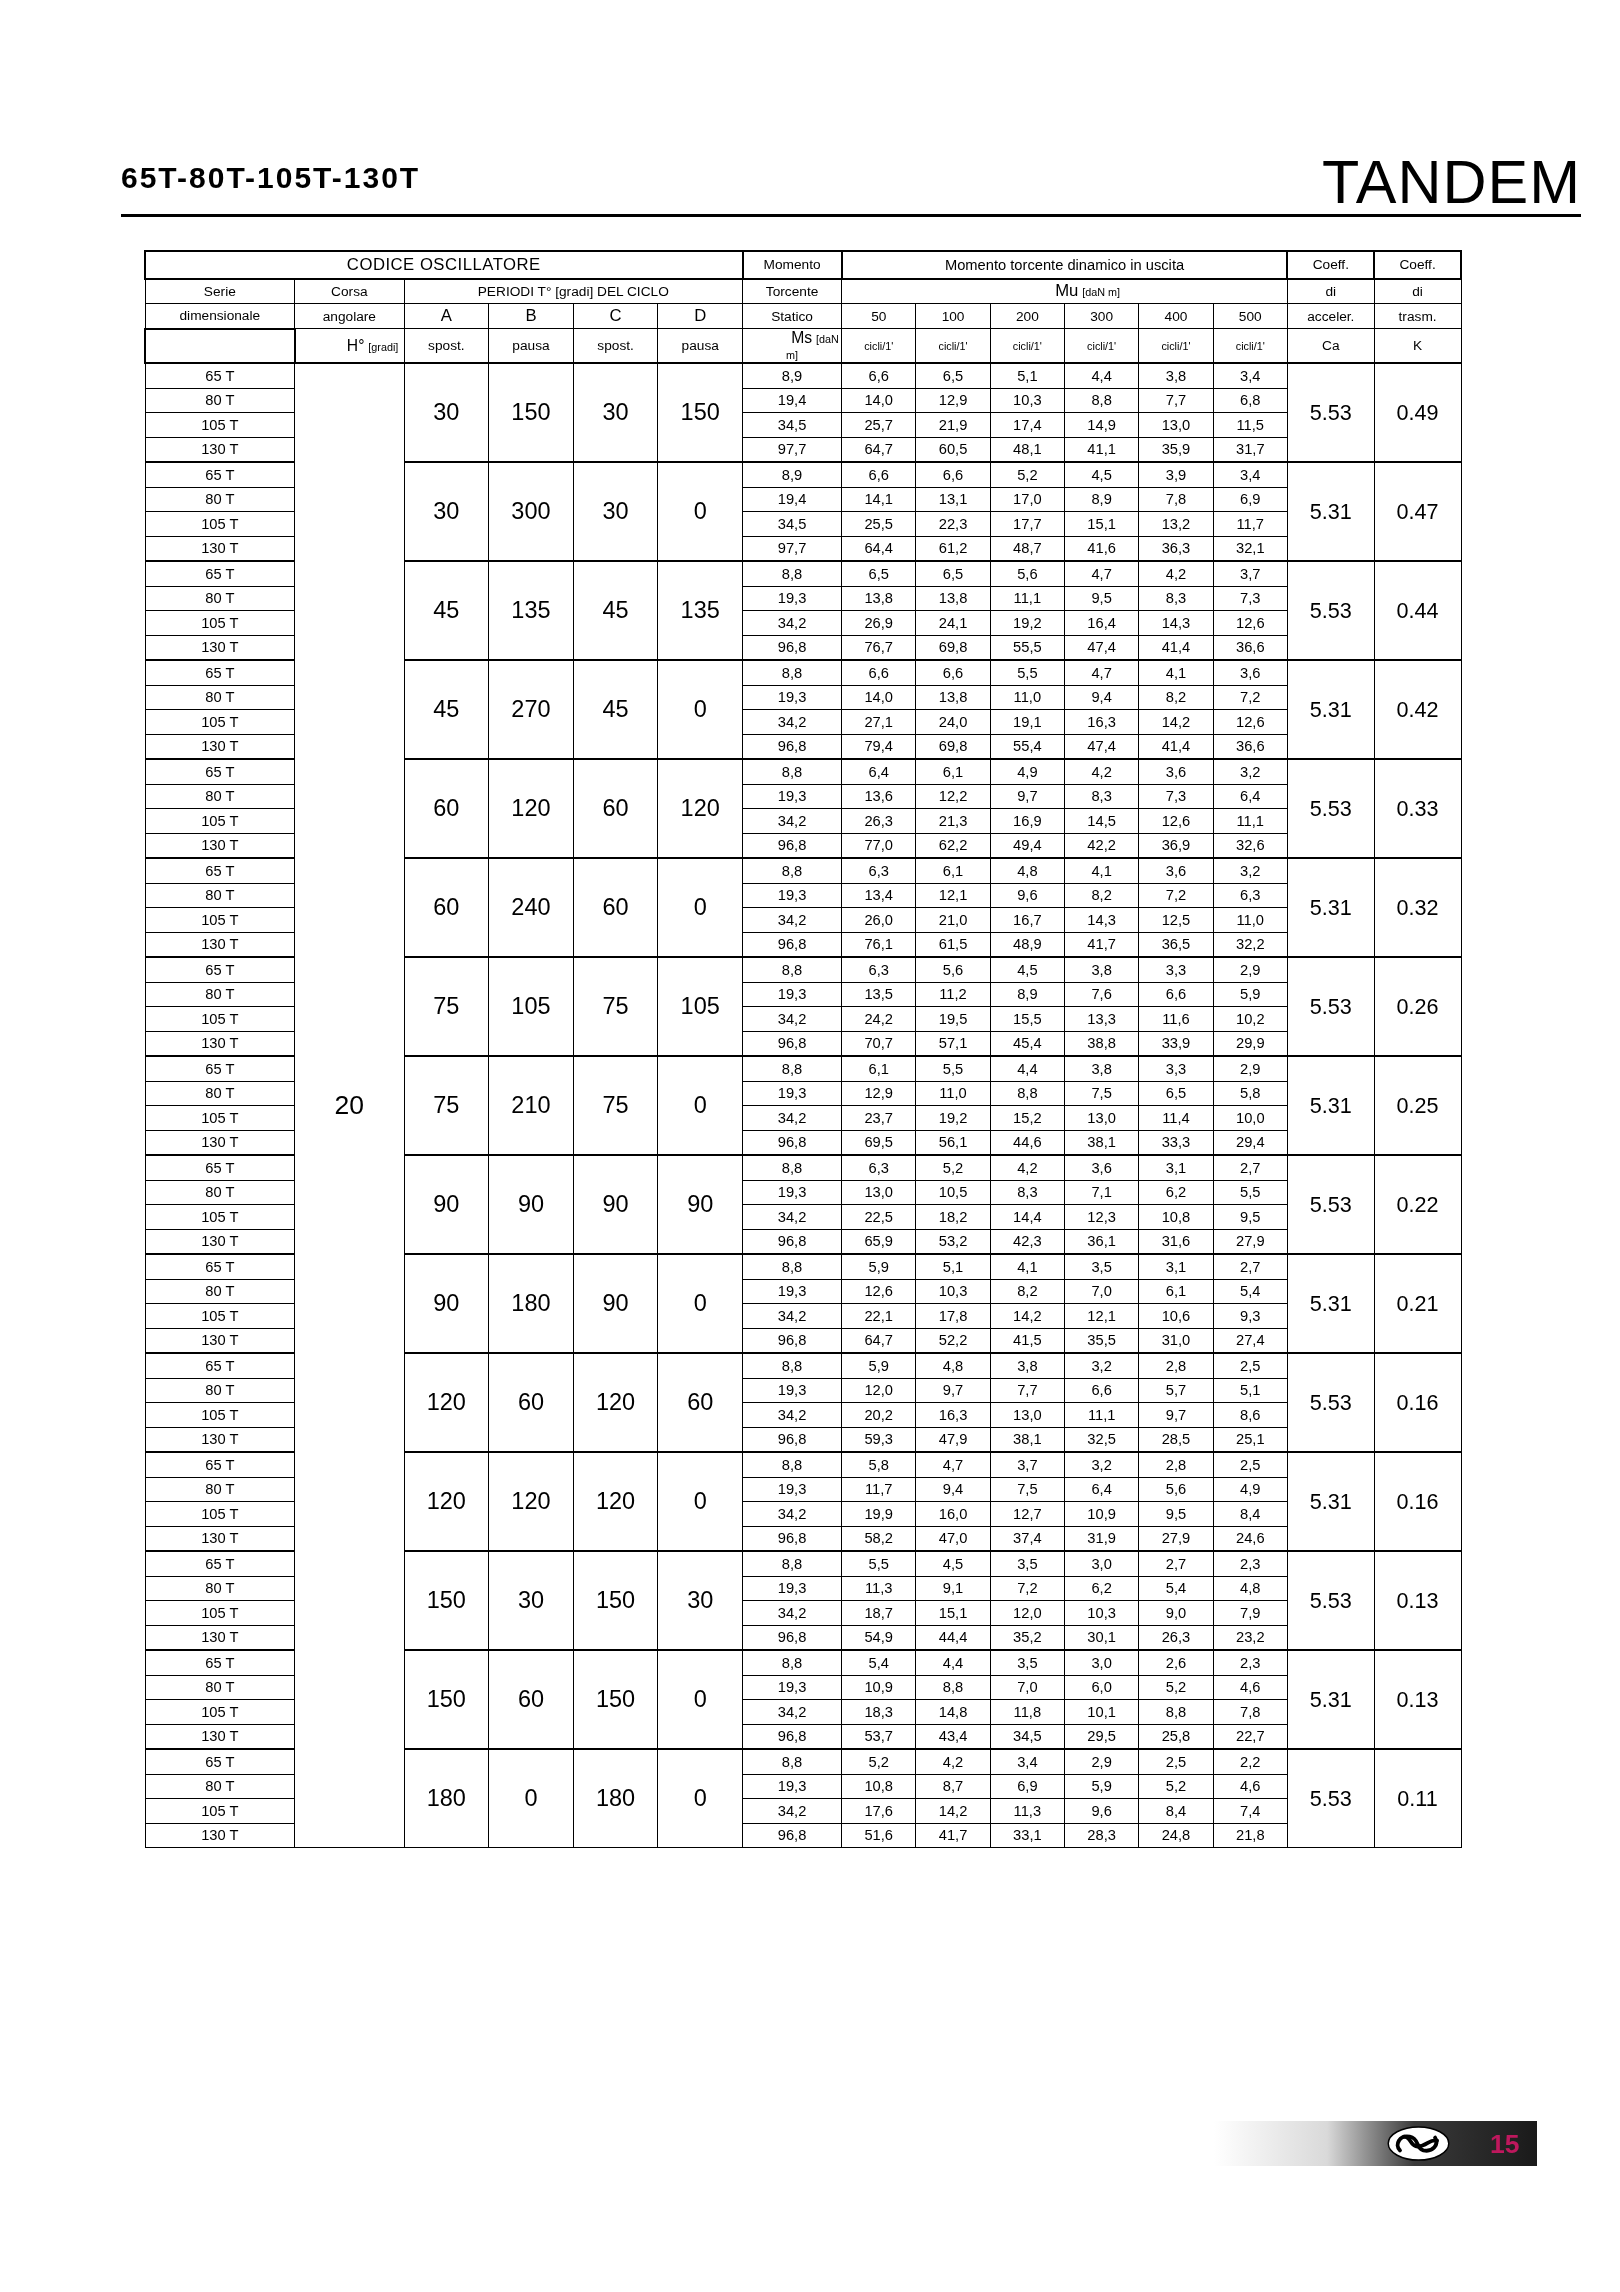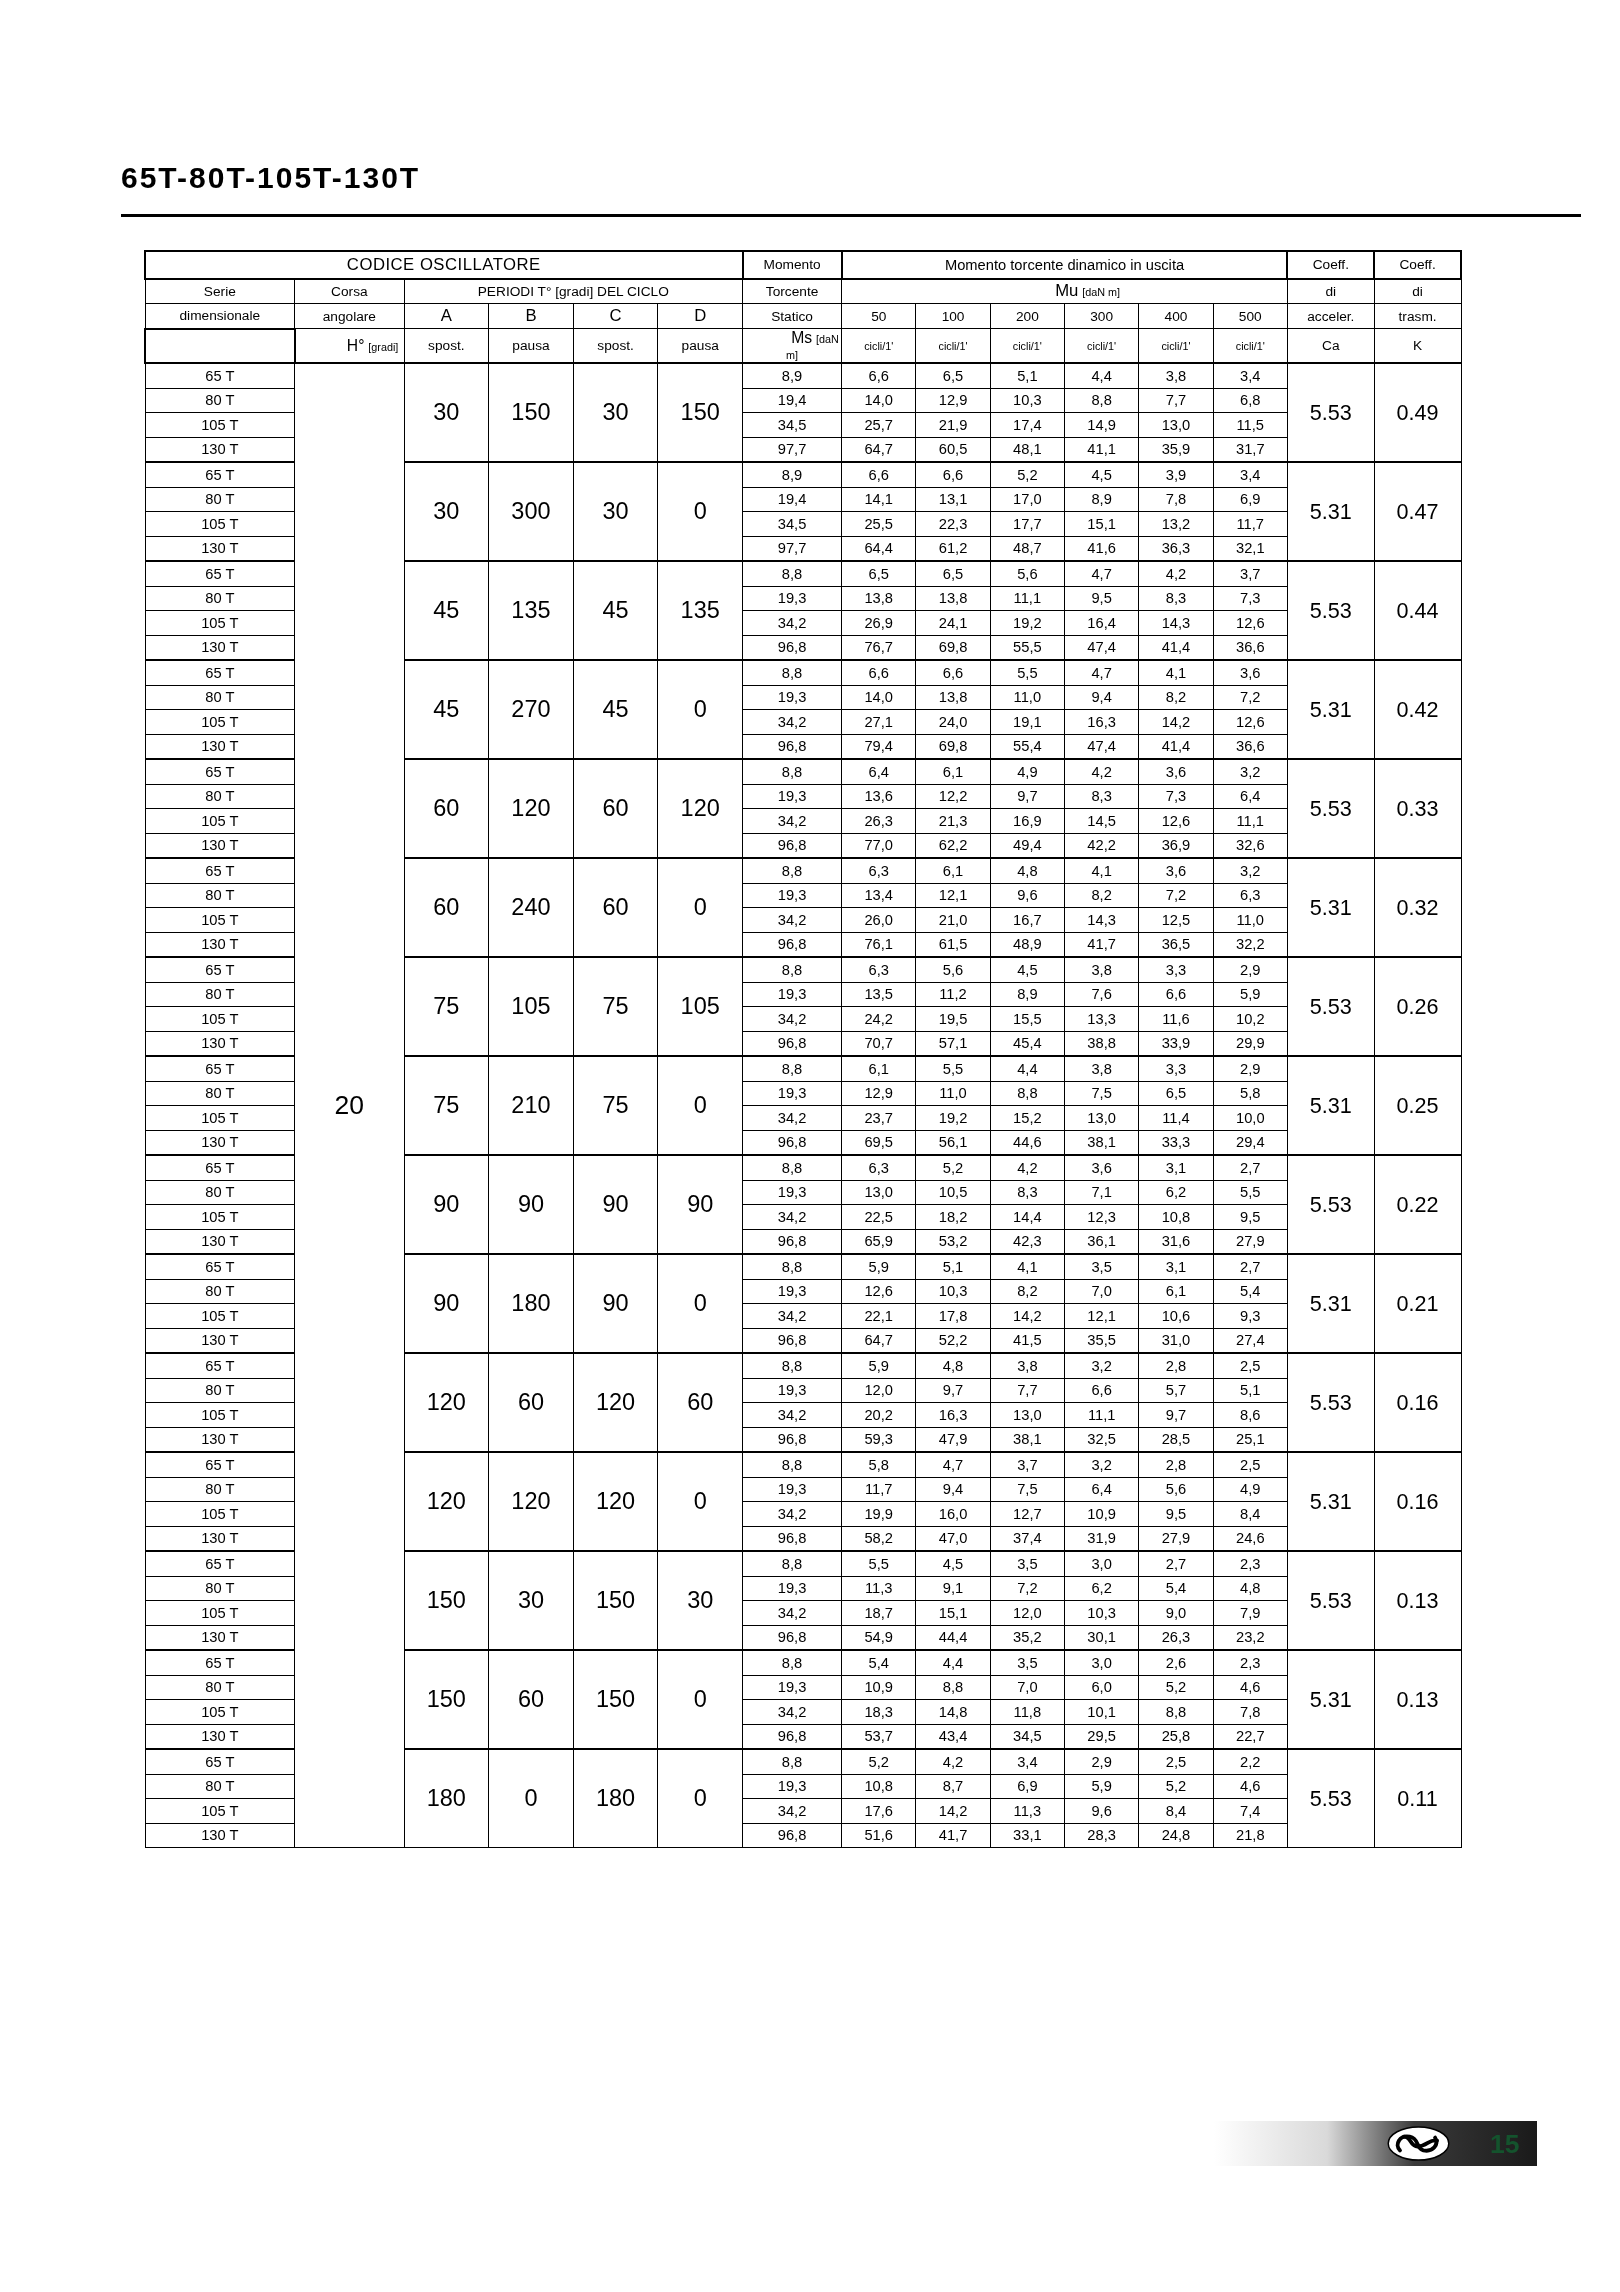--- a/index.html
+++ b/index.html
@@ -140,39 +140,40 @@
     right: 0;
     top: 0;
     width: 323px;
     height: 45px;
     background: linear-gradient(to right, #ffffff 0%, #d9d9d9 35%, #3a3a3a 62%, #1a1a1a 100%);
   }
   .footer-page {
     position: absolute;
     right: 17.6px;
     top: 7.8px;
-    color: #14532d;
+    color: #be185d;
     font-size: 26.5px;
     font-weight: bold;
   }
   .footer-logo {
     position: absolute;
     right: 86px;
     top: 2px;
     width: 65px;
     height: 41px;
   }
 </style>
 </head>
 <body>
 
 <div class="page">
 
   <div class="header">
     <div class="header-left">65T-80T-105T-130T</div>
+    <div class="header-right">TANDEM</div>
     <div class="header-rule"></div>
   </div>
 
   <div class="table-wrap">
     <table class="main">
       <colgroup>
         <col class="c-serie">
           <col class="c-corsa">
         <col class="c-per">
           <col class="c-per">

